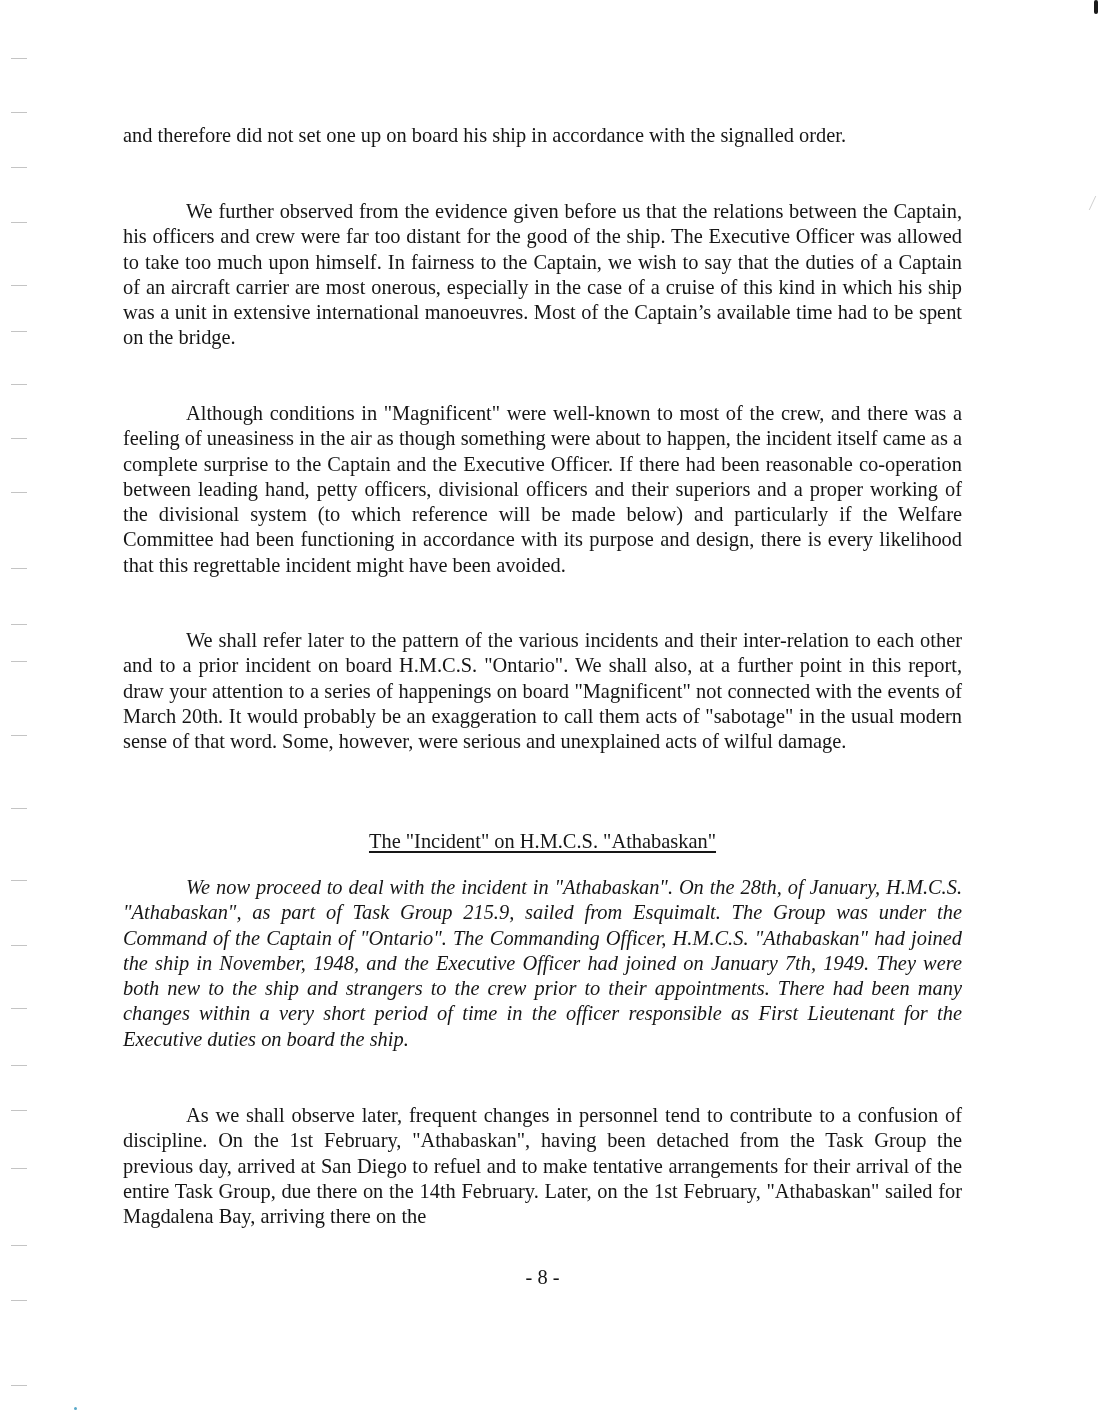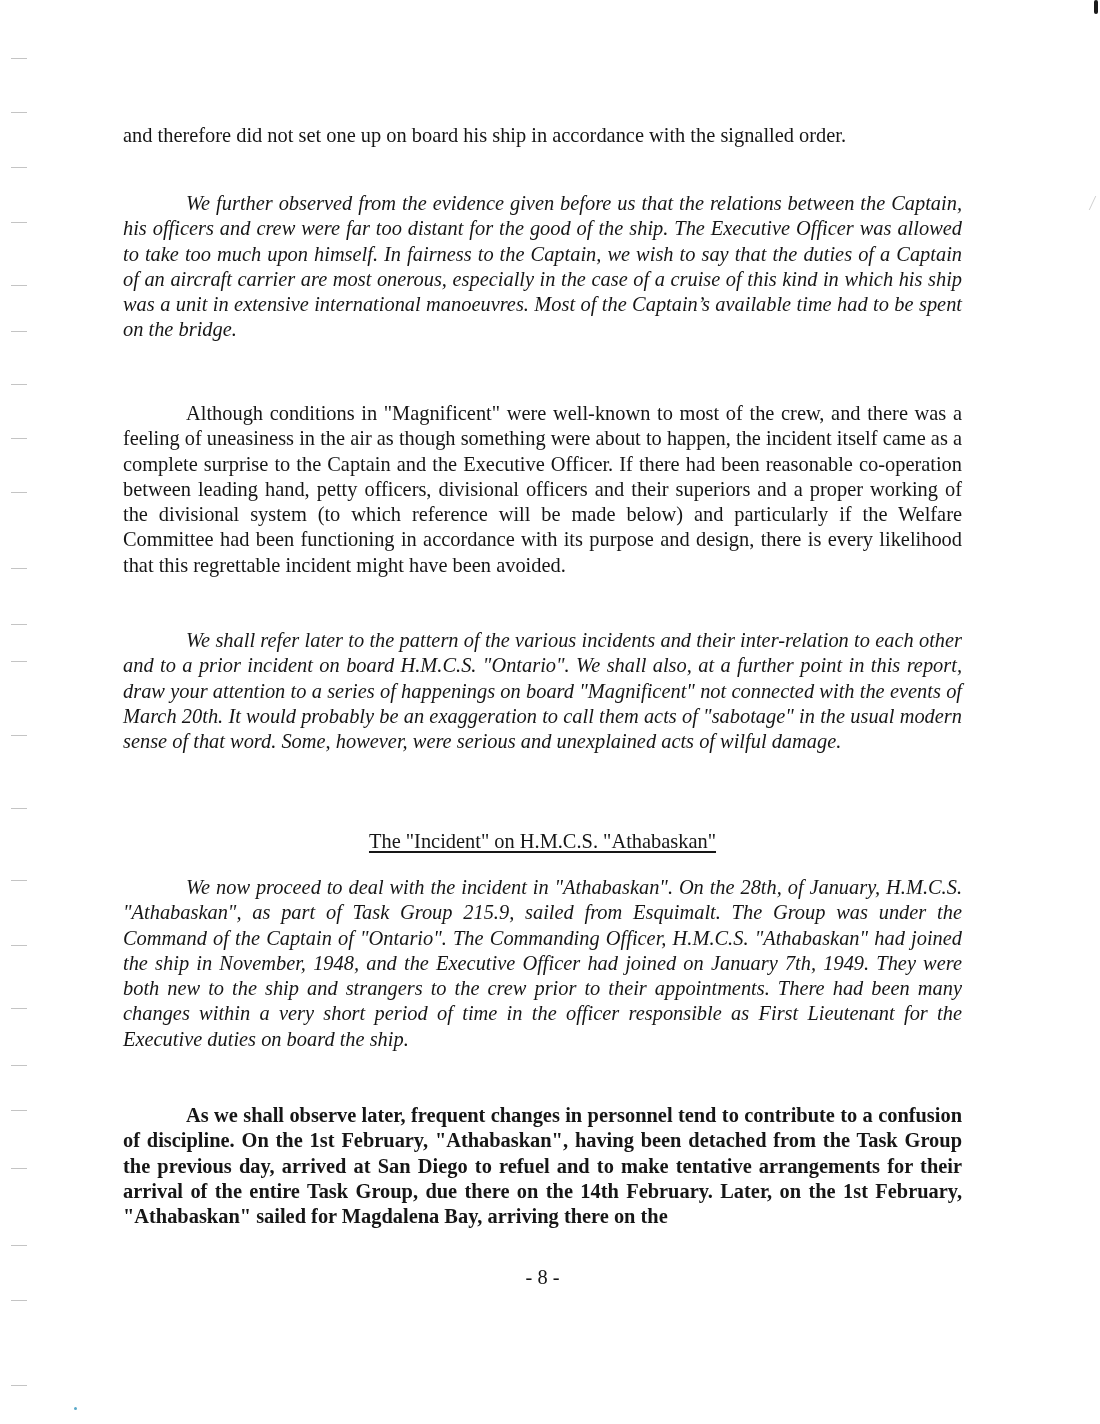--- a/index.html
+++ b/index.html
@@ -12,27 +12,27 @@
     .tick { position: absolute; left: 11px; width: 16px; height: 1px; background: #c4c4c4; }
     .corner-mark { position: absolute; right: 2px; top: 0; width: 4px; height: 14px; background: #1a1a1a; border-radius: 2px; }
     .stray-mark { position: absolute; left: 1092px; top: 196px; width: 4px; height: 14px; border-left: 1px solid #d0d0d0; transform: skewX(-25deg); }
     .dot-mark { position: absolute; left: 74px; top: 1407px; width: 3px; height: 3px; border-radius: 50%; background: #5aa9c9; }
     .content { position: absolute; left: 123px; top: 123px; width: 839px; }
     .para {
       font-size: 20.4px; line-height: 25.3px; text-align: justify; margin: 0;
     }
     .para.indent { text-indent: 63px; }
     .p0 { position: absolute; top: 0; }
-    .p1 { position: absolute; top: 68px; font-style: italic; }
+    .p1 { position: absolute; top: 76px; }
     .p2 { position: absolute; top: 278px; }
-    .p3 { position: absolute; top: 505px; font-style: italic; }
+    .p3 { position: absolute; top: 505px; }
     .heading { position: absolute; top: 706px; left: 0; width: 839px; text-align: center; font-size: 20.4px; line-height: 25px; }
     .heading span { text-decoration: underline; text-underline-offset: 3px; }
     .p4 { position: absolute; top: 752px; font-style: italic; }
-    .p5 { position: absolute: ; top: 980px; font-weight: bold; }
+    .p5 { position: absolute: ; top: 980px; }
     .p5 { position: absolute; top: 980px; }
     .page-number { position: absolute; top: 1143px; left: 0; width: 839px; text-align: center; font-size: 20.4px; }
   </style>
 </head>
 <body>
 
 <div class="page">
   <div class="margin-ticks">
     <div class="tick" style="top:58px"></div>
     <div class="tick" style="top:112px"></div>

